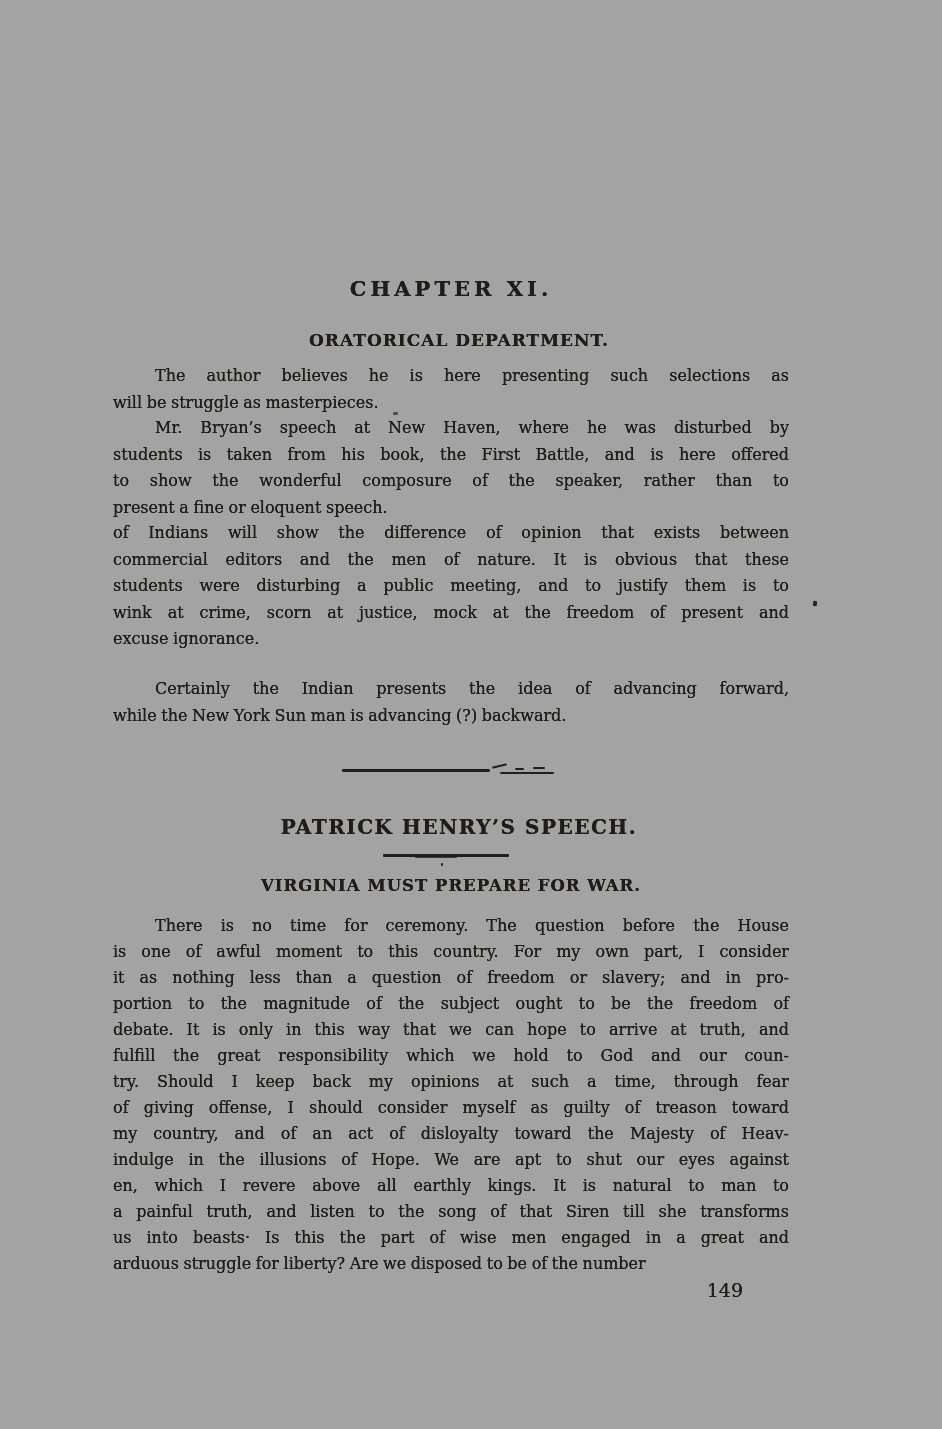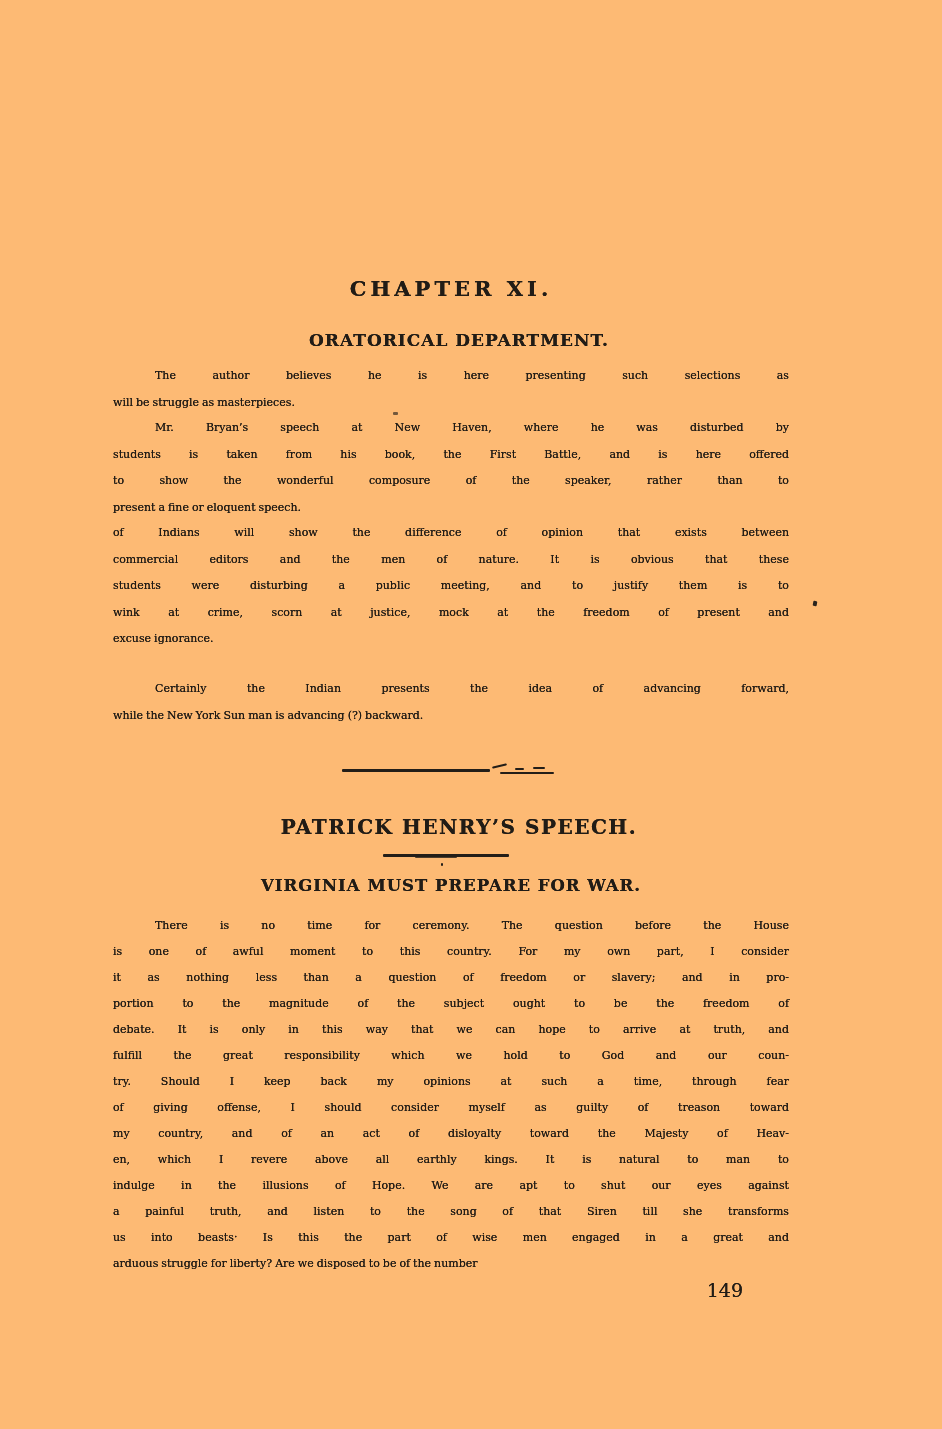--- a/index.html
+++ b/index.html
@@ -1,23 +1,23 @@
 <!DOCTYPE html>
 <html><head>
 <meta charset="utf-8">
 <style>
   html,body{margin:0;padding:0;background:#ffffff;}
   body{width:942px;height:1429px;position:relative;
        font-family:"DejaVu Serif", serif;color:#211c16;}
-  .page{position:relative;width:942px;height:1429px;background:#fdba74;overflow:hidden;}
+  .page{position:relative;width:942px;height:1429px;background:#a3a3a3;overflow:hidden;}
   .abs{position:absolute;}
   .col{left:113px;width:676px;}
   
   .para{left:113px;width:676px;}
-  .ln{font-size:11px;line-height:26.5px;text-align:justify;
+  .ln{font-size:16px;line-height:26.5px;text-align:justify;
       word-spacing:-0.5px;text-shadow:0 0 0.4px currentColor;}
   .speech-para .ln{line-height:26px;}
   .j{text-align-last:justify;}
   .ind{text-indent:42px;}
   
   .chapter-heading{top:276px;text-align:center;font-size:21px;font-weight:bold;
       letter-spacing:4px;margin:0;text-shadow:0 0 0.5px currentColor;}
   .chapter-subheading{top:322px;text-align:center;font-size:17px;font-weight:bold;
       letter-spacing:1px;margin:8px;text-shadow:0 0 0.4px currentColor;}
   .speech-title{top:807px;text-align:center;font-size:20px;font-weight:bold;
@@ -90,22 +90,22 @@
   <div class="abs para speech-para" style="top:913px">
     <div class="ln j ind">There is no time for ceremony. The question before the House</div>
     <div class="ln j">is one of awful moment to this country. For my own part, I consider</div>
     <div class="ln j">it as nothing less than a question of freedom or slavery; and in pro-</div>
     <div class="ln j">portion to the magnitude of the subject ought to be the freedom of</div>
     <div class="ln j">debate. It is only in this way that we can hope to arrive at truth, and</div>
     <div class="ln j">fulfill the great responsibility which we hold to God and our coun-</div>
     <div class="ln j">try. Should I keep back my opinions at such a time, through fear</div>
     <div class="ln j">of giving offense, I should consider myself as guilty of treason toward</div>
     <div class="ln j">my country, and of an act of disloyalty toward the Majesty of Heav-</div>
+    <div class="ln j">indulge in the illusions of Hope. We are apt to shut our eyes against</div>
     <div class="ln j">en, which I revere above all earthly kings. It is natural to man to</div>
-    <div class="ln j">indulge in the illusions of Hope. We are apt to shut our eyes against</div>
     <div class="ln j">a painful truth, and listen to the song of that Siren till she transforms</div>
     <div class="ln j">us into beasts· Is this the part of wise men engaged in a great and</div>
     <div class="ln">arduous struggle for liberty? Are we disposed to be of the number</div>
   </div>
 
   <div class="abs page-number">149</div>
 
 </div>
 
 </body></html>

